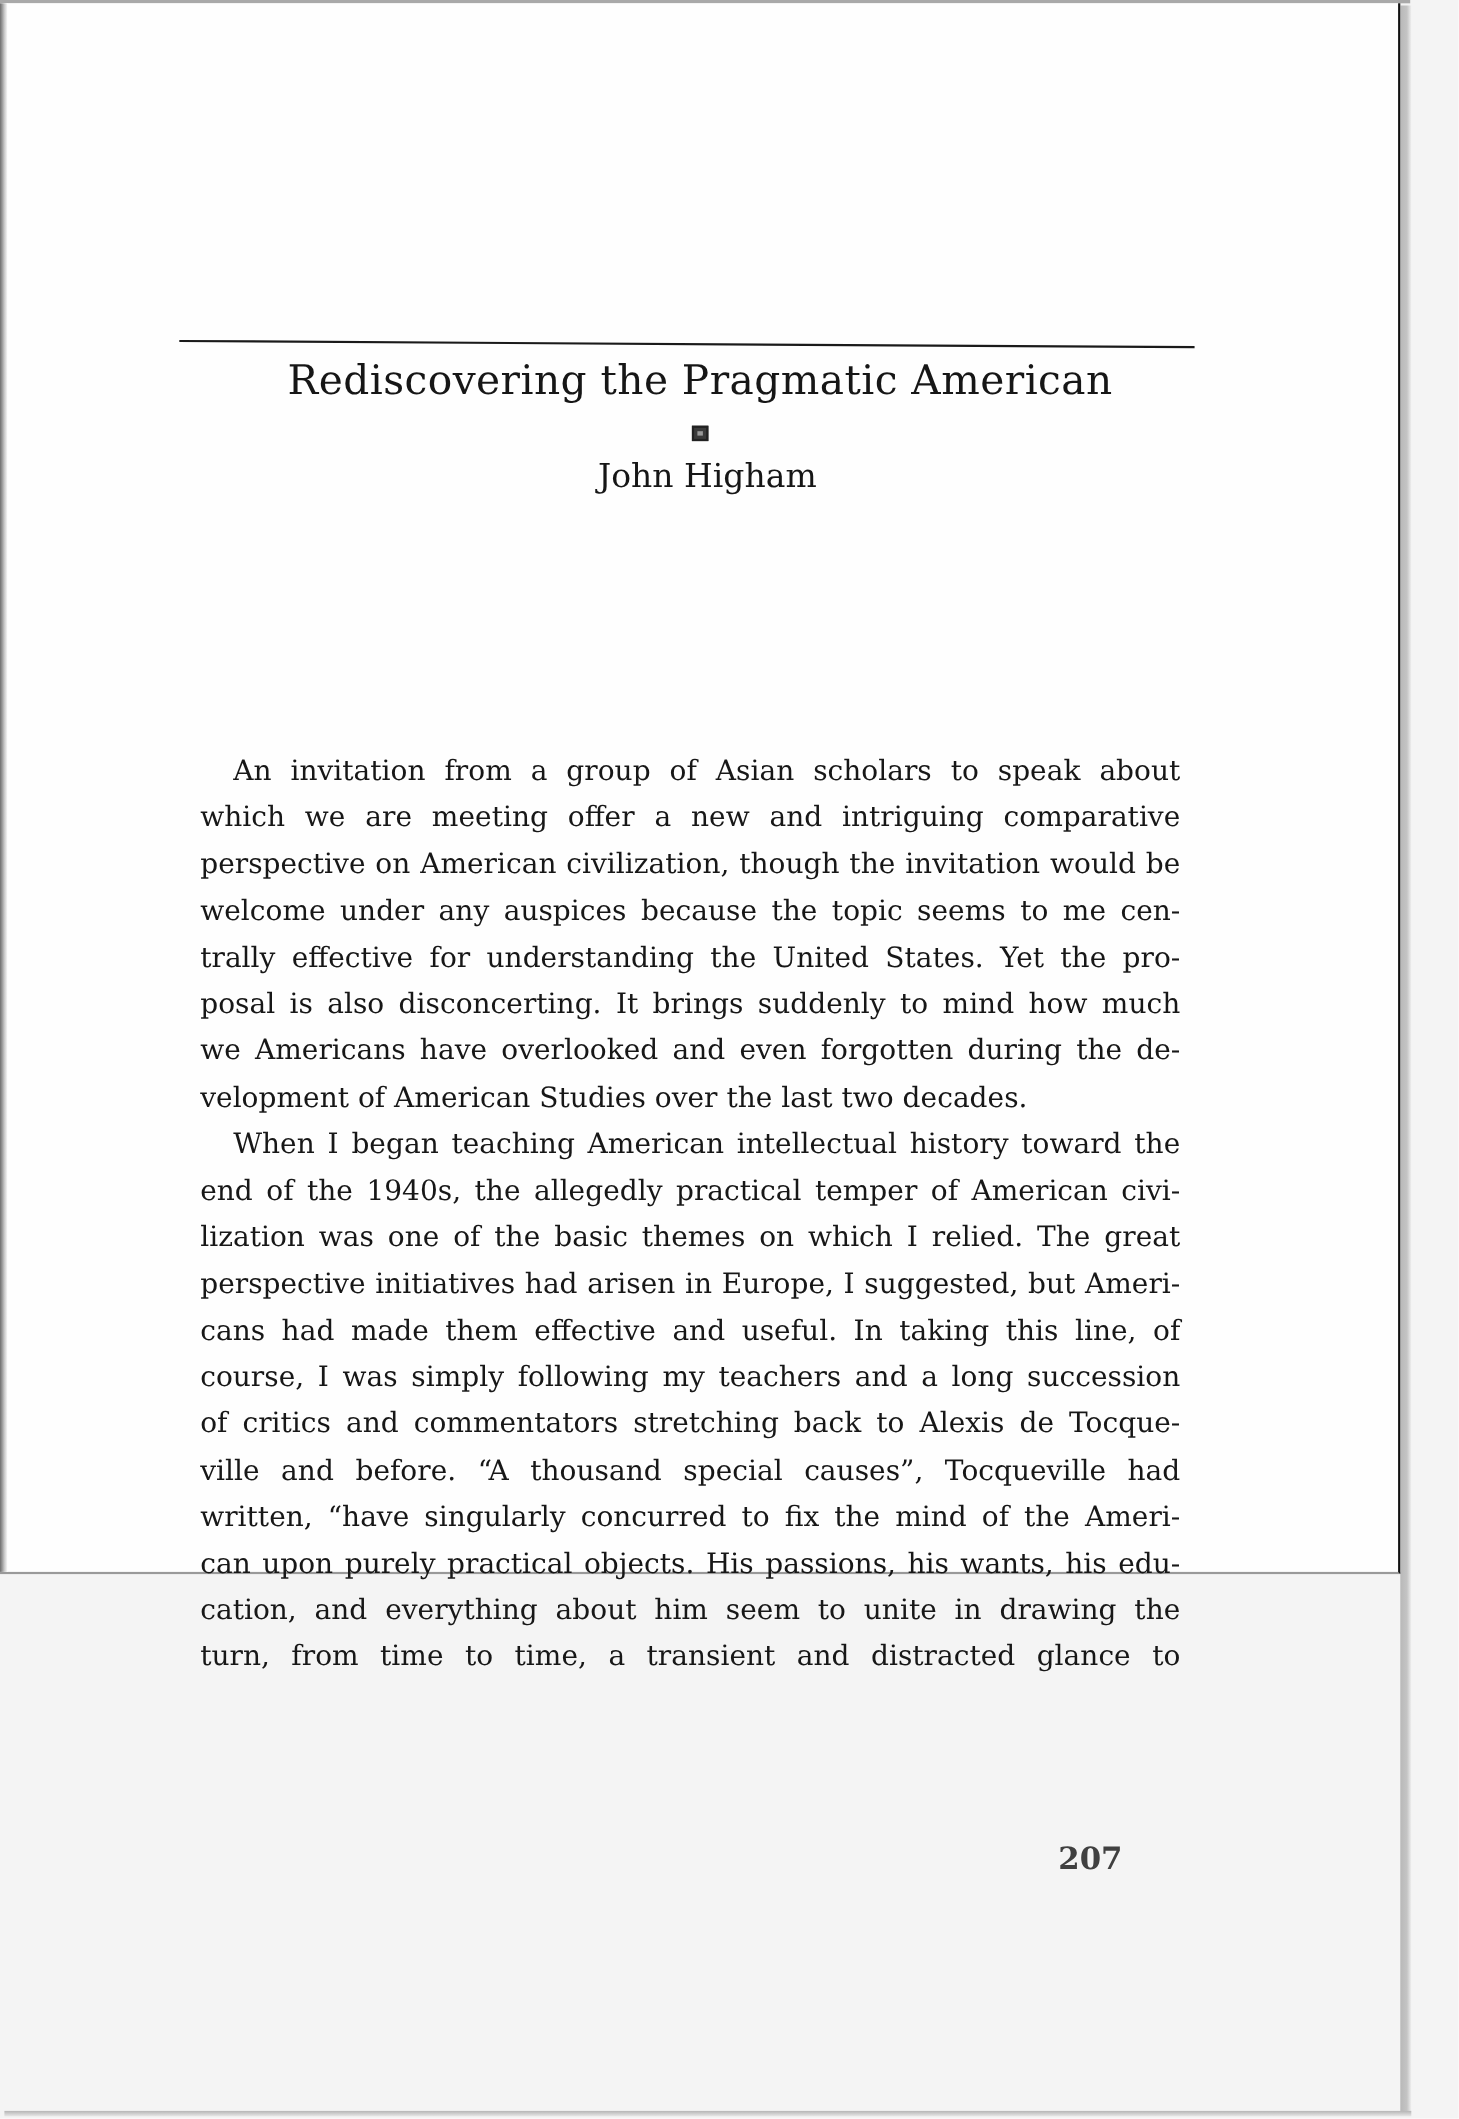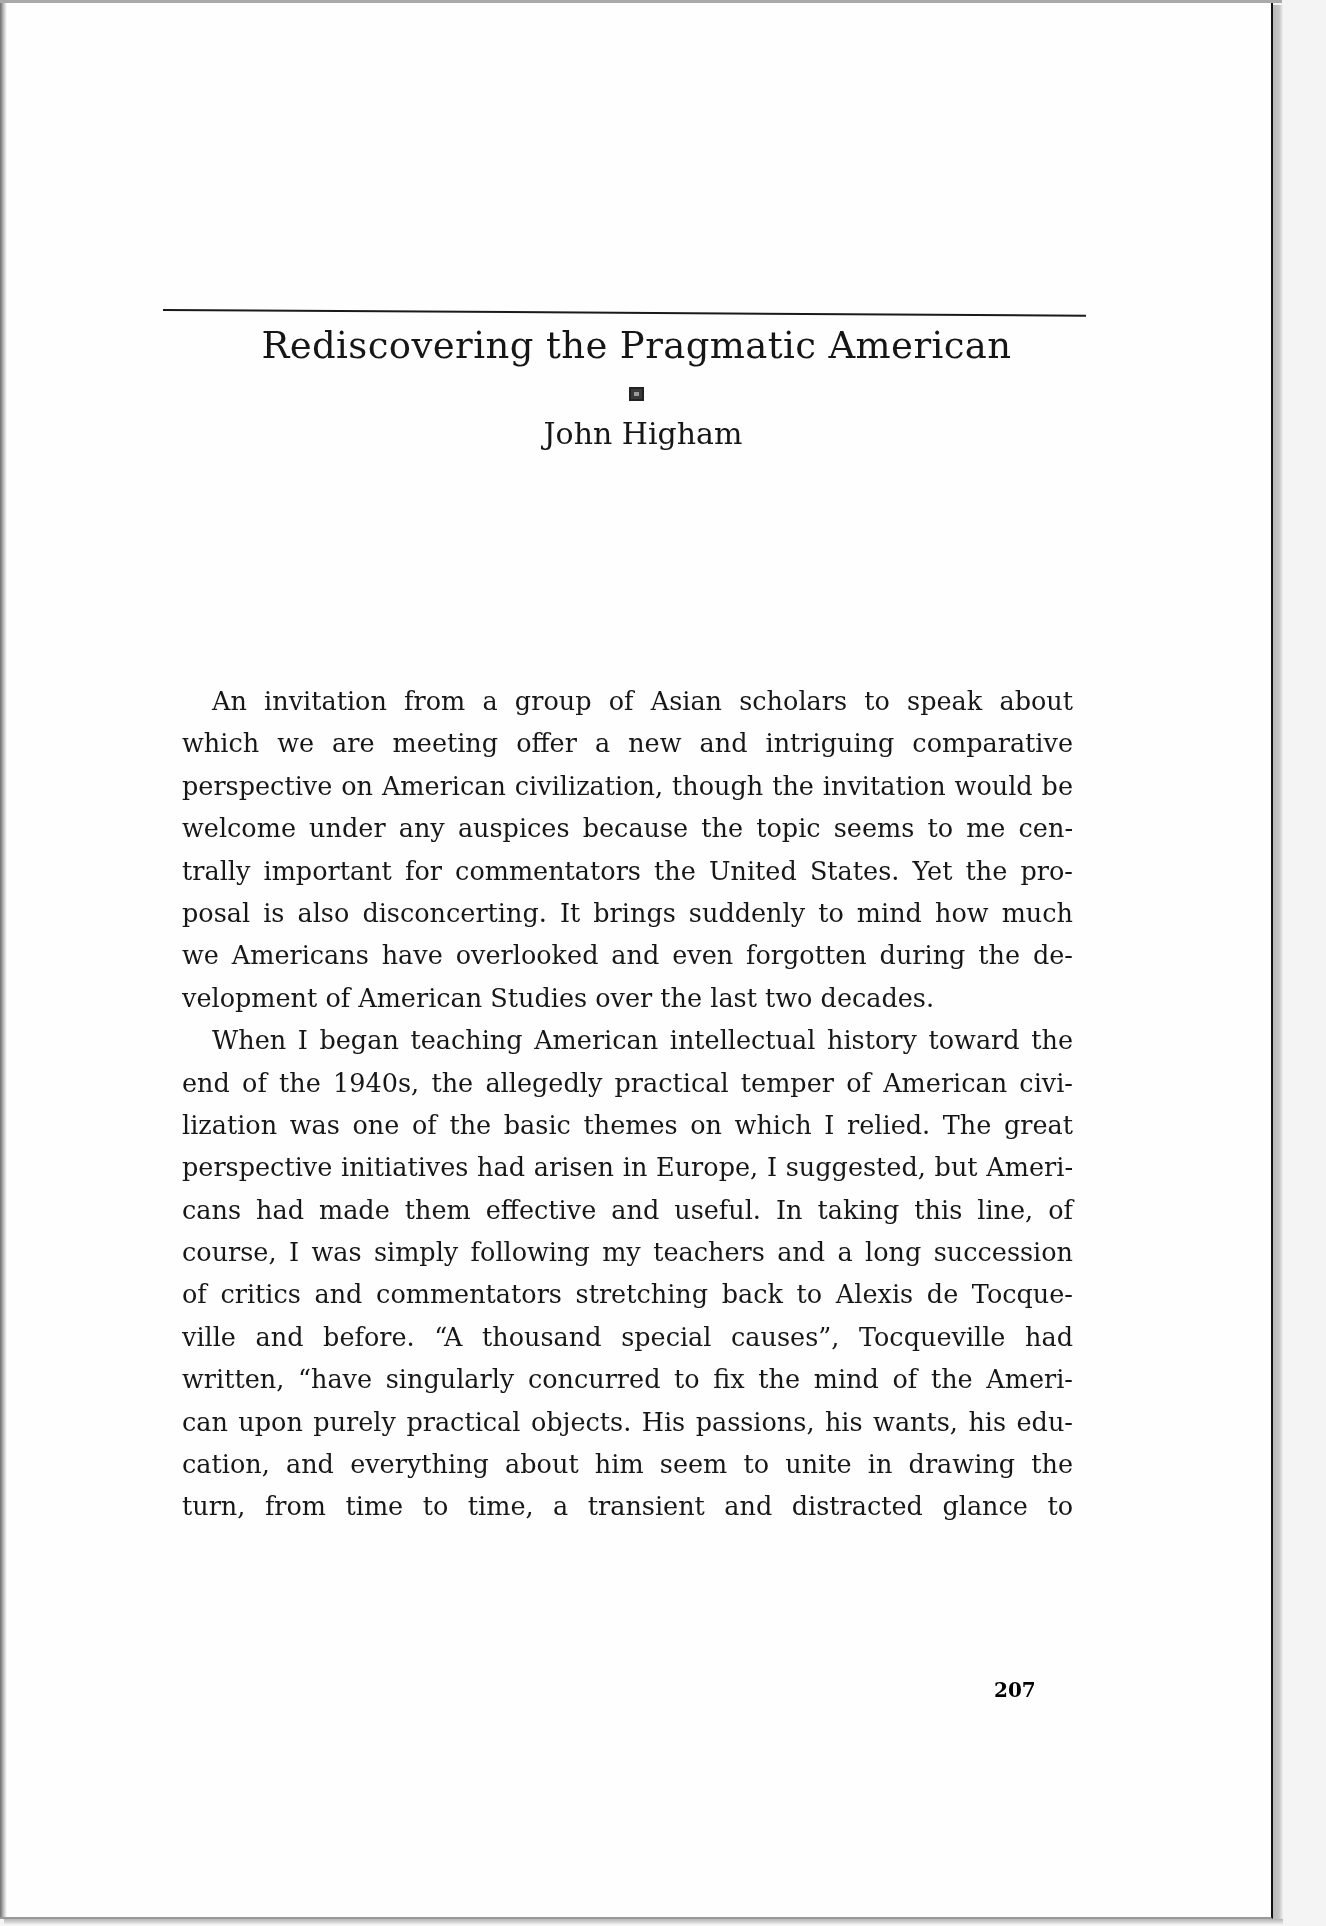--- a/index.html
+++ b/index.html
@@ -17,21 +17,21 @@
   .viewer-top-edge {
     position: absolute;
     left: 0; top: 0;
     width: 1282px; height: 3px;
     background: #a9a9a9;
   }
   .page {
     position: absolute;
     left: 0; top: 3px;
     width: 1273px;
-    height: 1916px;
+    height: 1428px;
     background: #fefefe;
     border-right: 2px solid #111;
     border-bottom: 2px solid #999;
     box-sizing: border-box;
     text-decoration: underline;
   }
   .page-left-edge {
     position: absolute;
     left: 0; top: 0;
     width: 7px; height: 100%;
@@ -122,25 +122,25 @@
     overflow: visible;
   }
   .line.indent {
     padding-left: 30px;
   }
   .line.last {
     text-align-last: left;
   }
   .page-number {
     position: absolute;
-    left: 994px;
+    left: 962px;
     top: 1675px;
-    font-size: 20px;
+    font-size: 28px;
     font-weight: bold;
-    color: #000000;
+    color: #404040;
     line-height: 24px;
   }
 </style>
 </head>
 <body>
 
 <div class="viewer-top-edge"></div>
 <div class="page-shadow"></div>
 <div class="page-bottom-shadow"></div>
 
@@ -154,21 +154,21 @@
   <div class="ornament"></div>
 
   <div class="author">John Higham</div>
 
   <div class="body-text">
     <div>
       <span class="line indent" style="white-space: nowrap; text-align: justify;">An invitation  from a group  of Asian  scholars  to speak  about</span>
       <span class="line" style="white-space: nowrap; text-align: justify;">which  we are meeting  offer  a  new  and  intriguing  comparative</span>
       <span class="line" style="white-space: nowrap; text-align: justify;">perspective on American civilization,  though the invitation would be</span>
       <span class="line" style="white-space: nowrap; text-align: justify;">welcome under  any auspices  because the  topic seems  to me cen-</span>
-      <span class="line" style="white-space: nowrap; text-align: justify;">trally important for commentators the United States. Yet the pro-</span>
+      <span class="line" style="white-space: nowrap; text-align: justify;">trally effective for understanding the United States. Yet the pro-</span>
       <span class="line" style="white-space: nowrap; text-align: justify;">posal is also  disconcerting. It brings  suddenly to mind how much</span>
       <span class="line" style="white-space: nowrap; text-align: justify;">we Americans have overlooked  and even forgotten during the de-</span>
       <span class="line last" style="white-space: nowrap; text-align: justify;">velopment of American Studies over the last two decades.</span>
     </div>
     <div>
       <span class="line indent" style="white-space: nowrap; text-align: justify;">When I began teaching American intellectual history toward the</span>
       <span class="line" style="white-space: nowrap; text-align: justify;">end of the 1940s, the allegedly practical temper of American civi-</span>
       <span class="line" style="white-space: nowrap; text-align: justify;">lization was one of the basic themes on which I relied. The great</span>
       <span class="line" style="white-space: nowrap; text-align: justify;">perspective initiatives had arisen in Europe, I suggested, but Ameri-</span>
       <span class="line" style="white-space: nowrap; text-align: justify;">cans had made  them effective and useful.  In taking this line, of</span>

